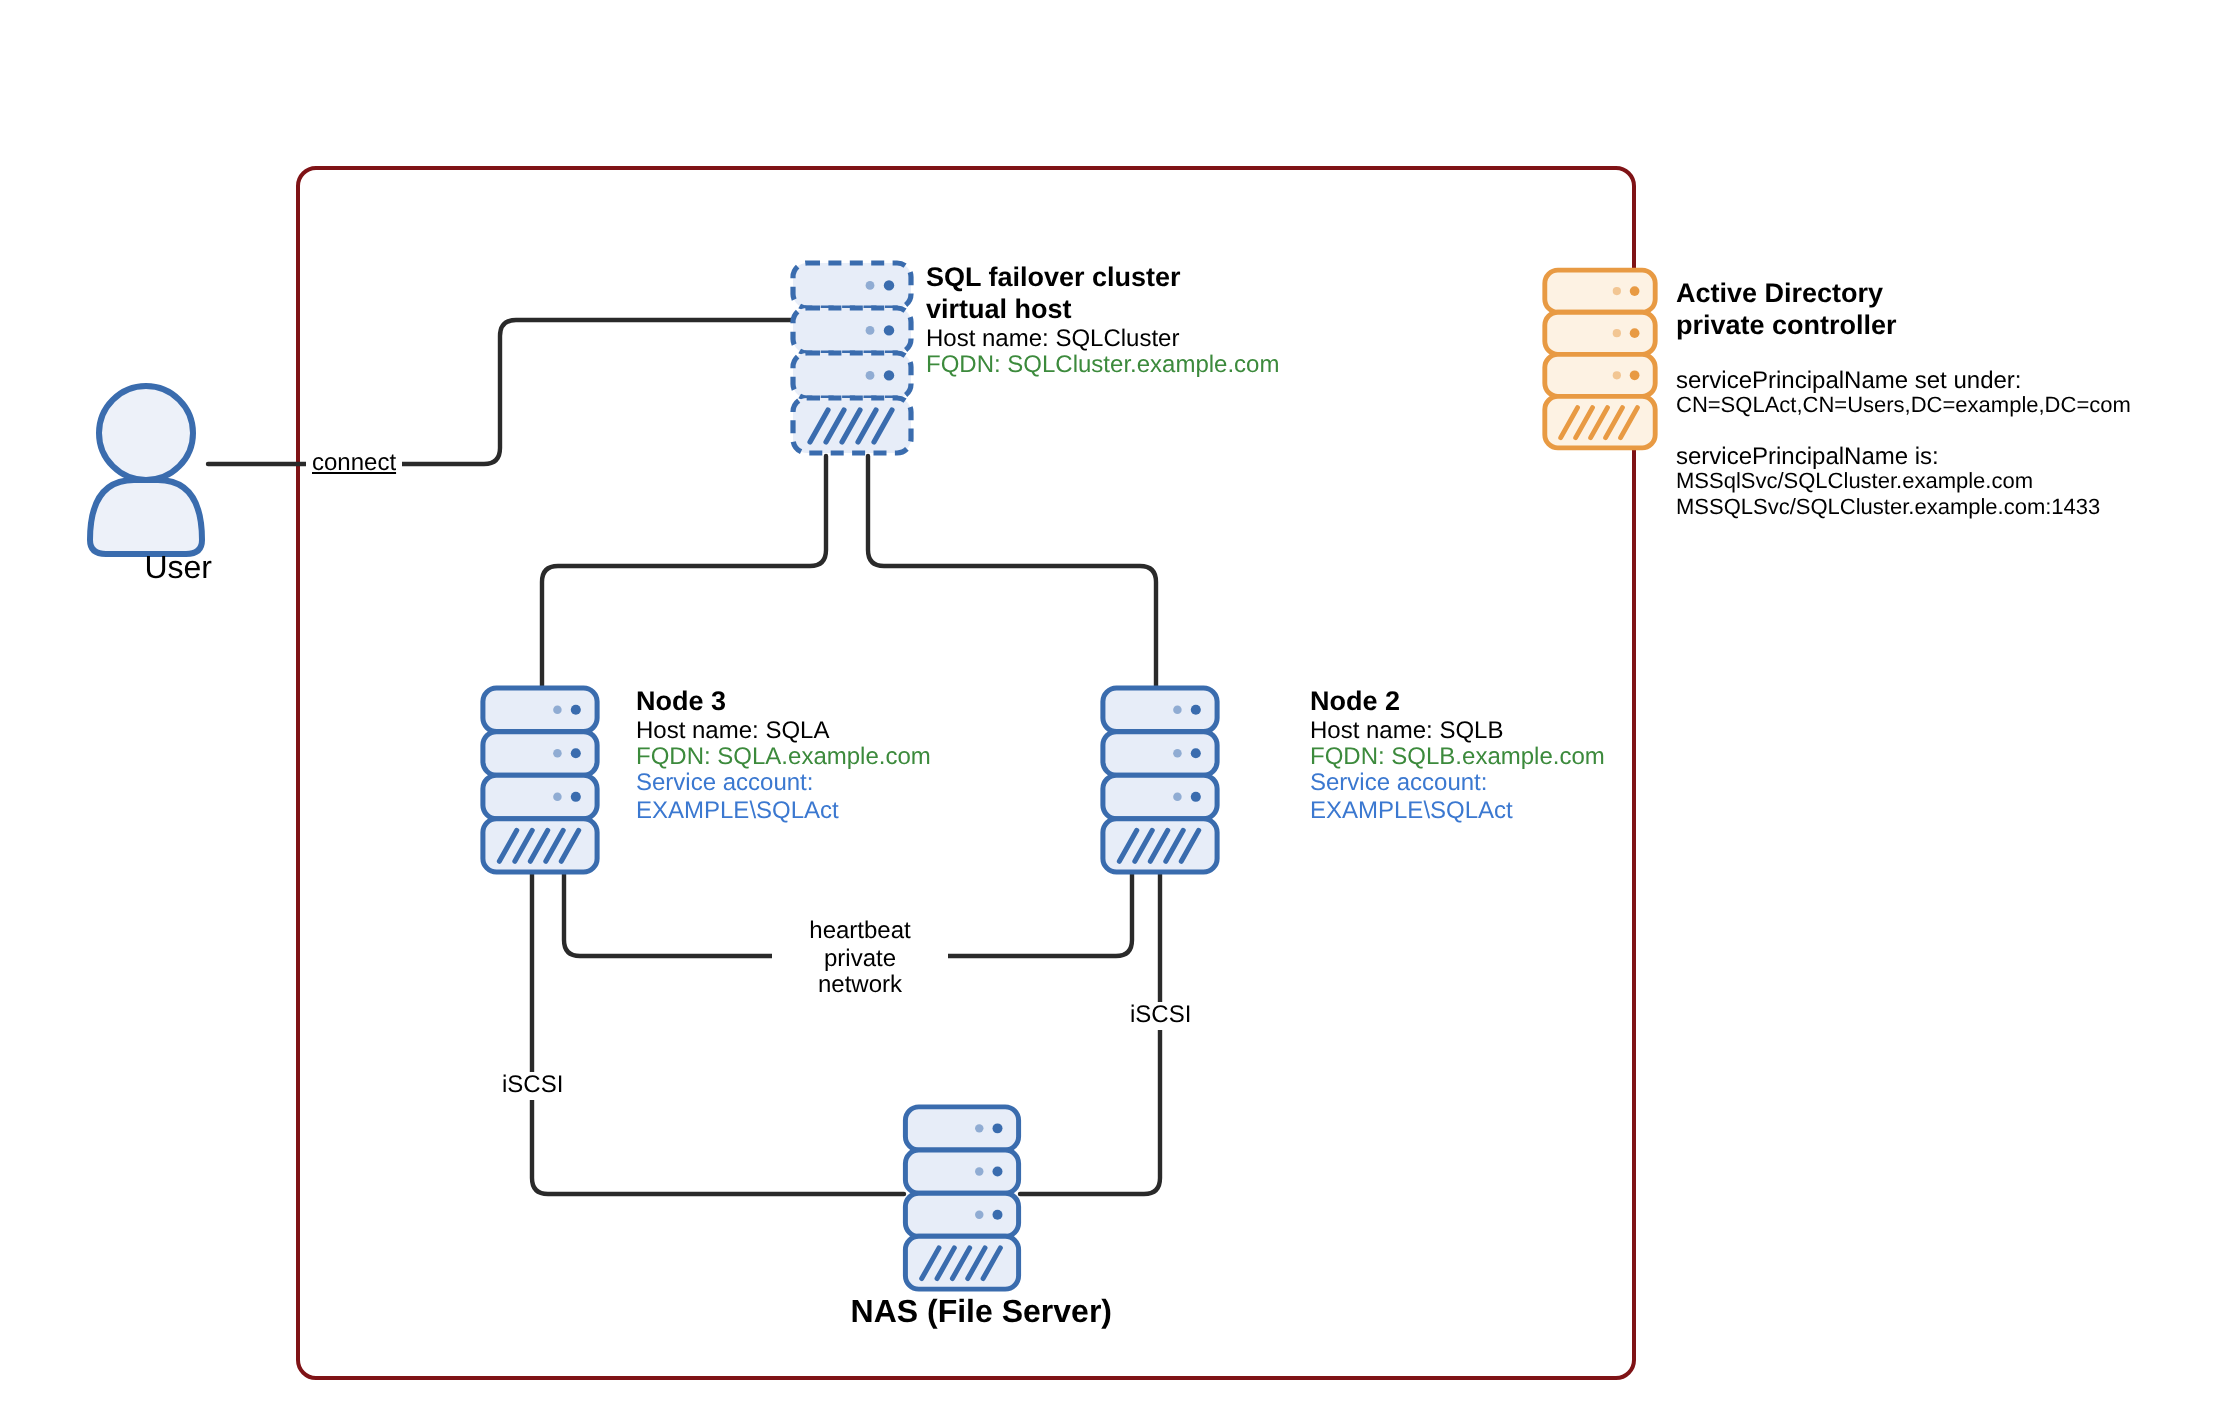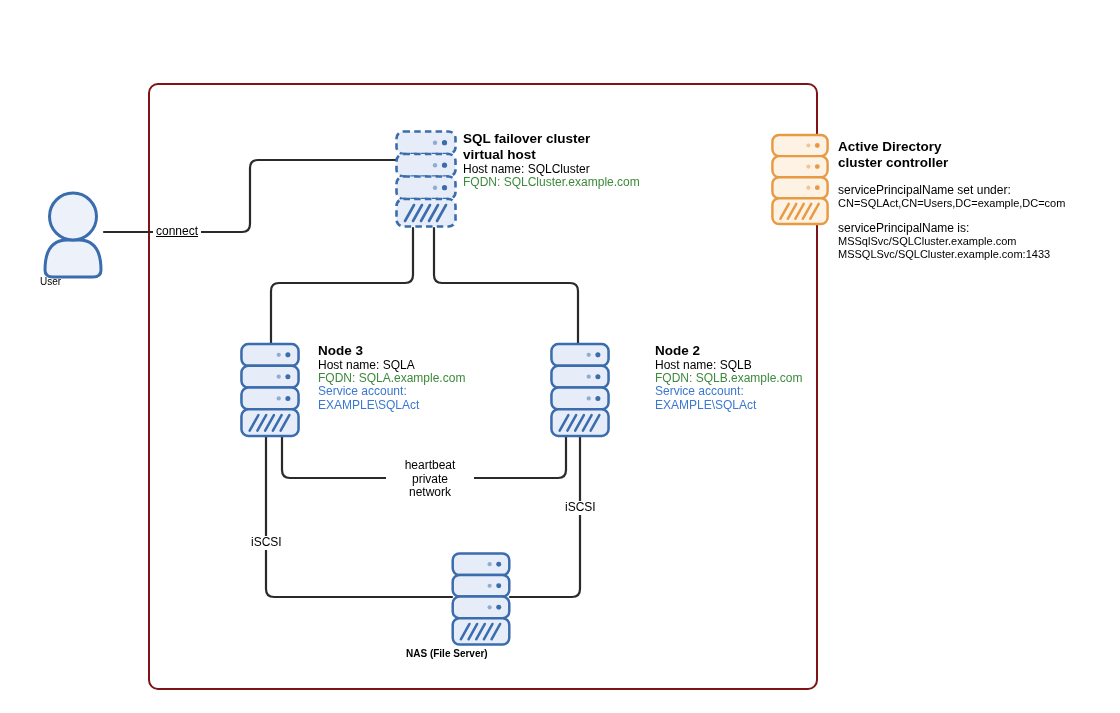--- a/index.html
+++ b/index.html
@@ -25,21 +25,21 @@
   .info{position:absolute;font-size:12px;line-height:13.2px;white-space:nowrap;}
   .info .t{font-size:13.5px;line-height:16px;font-weight:bold;white-space:pre-line;}
   .green{color:var(--green-text,#3c8a3c);}
   .bluetxt{color:var(--blue-text,#3b78d0);white-space:pre-line;}
   .mono{font-family:Liberation Sans, sans-serif;font-size:11px;line-height:13px;white-space:pre-line;}
   .sp14{height:13px;} .sp12{height:12px;}
   .linklabel{
     position:absolute;font-size:12px;line-height:13.5px;background:#fff;
     padding:0 3px;white-space:pre-line;text-align:center;
   }
-  .caption{position:absolute;font-size:10px;text-align:left;}
+  .caption{position:absolute;font-size:16px;text-align:right;}
   .caption.b{font-weight:bold;}
   .hiddefs{position:absolute;width:0;height:0;overflow:hidden;}
 </style>
 </head>
 <body>
 
 <div id="stage">
 
   <svg class="hiddefs" aria-hidden="true">
     <defs>
@@ -102,21 +102,21 @@
     <div class="green">FQDN: SQLCluster.example.com</div>
   </div>
 
   <div class="icon srv orange" style="left:771px;top:131px;">
     <svg width="58" height="97" viewBox="0 0 62 98">
         <use href="#server-sym"></use>
       </svg>
   </div>
   <div class="info" style="left:838px;top:139px;">
     <div class="t">Active Directory
-cluster controller</div>
+private controller</div>
     <div class="sp14"></div>
     <div>servicePrincipalName set under:</div>
     <div class="mono">CN=SQLAct,CN=Users,DC=example,DC=com</div>
     <div class="sp12"></div>
     <div>servicePrincipalName is:</div>
     <div class="mono">MSSqlSvc/SQLCluster.example.com
 MSSQLSvc/SQLCluster.example.com:1433</div>
   </div>
 
   <div class="icon srv" style="left:240px;top:342px;">

